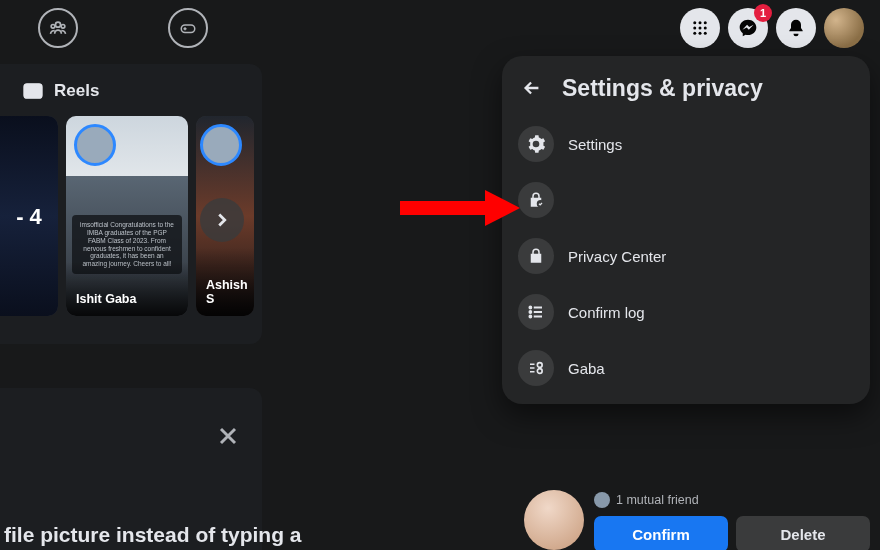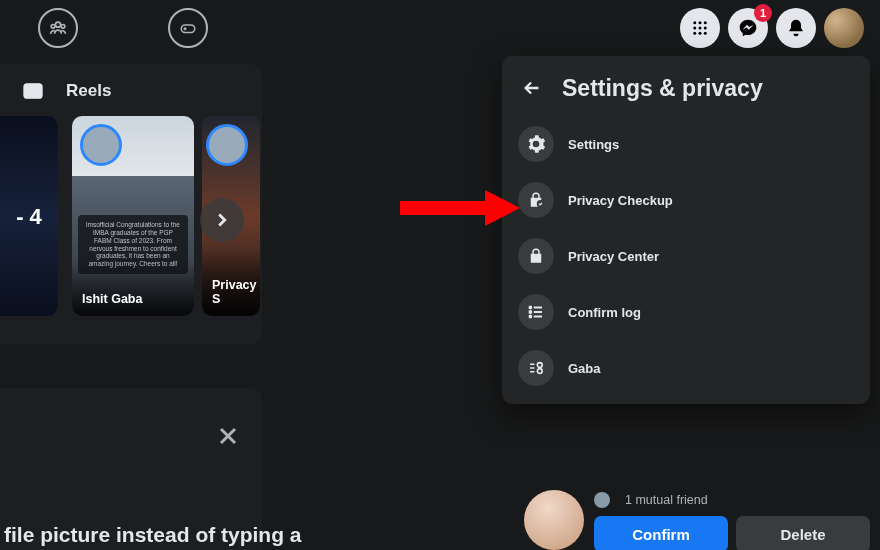--- a/index.html
+++ b/index.html
@@ -19,54 +19,54 @@
   .top-left{display:flex;align-items:center;gap:90px;margin-left:22px;}
   .outline-icon{width:36px;height:36px;border-radius:50%;border:2px solid #b0b3b8;display:flex;align-items:center;justify-content:center;color:#b0b3b8;}
   .top-right{display:flex;align-items:center;gap:8px;}
   .hb{width:40px;height:40px;border-radius:50%;background:#e4e6eb;display:flex;align-items:center;justify-content:center;color:#050505;position:relative;}
   .badge{position:absolute;top:-4px;right:-4px;background:#e41e3f;color:#fff;border-radius:50%;width:18px;height:18px;font-size:11px;font-weight:700;display:flex;align-items:center;justify-content:center;}
   .avatar{width:40px;height:40px;border-radius:50%;background:radial-gradient(circle at 30% 30%,#d2b48c,#8b6f47 70%);}
   svg{display:block;}
   
   .main{position:absolute;top:56px;left:0;right:0;bottom:0;}
   .reels-panel{position:absolute;left:0;top:8px;width:262px;background:#1c1e21;border-radius:0 12px 12px 0;padding:16px 0 12px 0;}
-  .reels-header{display:flex;align-items:center;gap:22px;padding:0 16px 14px 22px;}
+  .reels-header{display:flex;align-items:center;gap:10px;padding:0 16px 14px 22px;}
   .reels-header .label{font-size:17px;font-weight:700;color:var(--text);}
   .reels-row{display:flex;gap:8px;padding-left:0;position:relative;height:216px;}
   .card{position:relative;border-radius:10px;overflow:hidden;background:#303338;color:#fff;flex:0 0 auto;}
   .card.c0{width:58px;height:200px;border-radius:0 10px 10px 0;}
-  .card.c1{width:122px;height:200px;margin-left:6px;}
+  .card.c1{width:122px;height:200px;}
   .card.c2{width:58px;height:200px;}
   .card-img{position:absolute;inset:0;}
   .c0 .card-img{background:linear-gradient(180deg,#0a0f1d 0%,#16213b 50%,#0a0f1d 100%);}
   .c1 .card-img{background:linear-gradient(180deg,#cdd6de 0%,#e1e6ea 30%,#596673 30%,#2c3138 100%);}
   .c2 .card-img{background:linear-gradient(180deg,#21262e 0%,#6b3b2a 50%,#1a1516 100%);}
   .score{position:absolute;top:88px;left:0;right:0;text-align:center;font-weight:800;font-size:22px;color:#fff;}
   .card-text{position:absolute;left:0;right:0;bottom:0;padding:30px 10px 10px;background:linear-gradient(180deg,rgba(0,0,0,0) 0%,rgba(0,0,0,.85) 100%);font-size:12.5px;font-weight:700;}
   .card-avatar{position:absolute;top:8px;left:8px;width:36px;height:36px;border-radius:50%;border:3px solid var(--blue2);background:#9ab;}
   .mini-text{position:absolute;bottom:42px;left:6px;right:6px;background:#111418cc;padding:6px 6px;border-radius:4px;font-size:6.5px;line-height:1.2;color:#bcc2c9;text-align:center;}
   .nav-btn{position:absolute;right:18px;top:82px;width:44px;height:44px;border-radius:50%;background:#3a3b3ccc;display:flex;align-items:center;justify-content:center;color:#e4e6eb;}
   
   .close-panel{position:absolute;left:0;top:332px;width:262px;height:180px;background:#1c1e21;border-radius:0 12px 0 0;}
   .close-x{position:absolute;top:34px;right:20px;width:28px;height:28px;color:#b0b3b8;}
   
-  .dropdown{position:absolute;right:10px;top:0;width:352px;background:var(--panel);border-radius:10px;box-shadow:0 12px 28px rgba(0,0,0,.5);padding:8px;}
+  .dropdown{position:absolute;right:10px;top:0;width:352px;background:var(--panel);border-radius:20px;box-shadow:0 12px 28px rgba(0,0,0,.5);padding:8px;}
   .dd-header{display:flex;align-items:center;gap:14px;padding:8px 6px 12px 6px;}
   .back-btn{width:32px;height:32px;border-radius:50%;display:flex;align-items:center;justify-content:center;color:#e4e6eb;}
   .dd-title{font-size:23px;font-weight:800;}
   .dd-item{display:flex;align-items:center;gap:14px;padding:10px 8px;border-radius:8px;}
   .dd-icon{width:36px;height:36px;border-radius:50%;background:#3a3b3c;display:flex;align-items:center;justify-content:center;color:var(--text);}
-  .dd-label{font-size:13px;font-weight:700;}
+  .dd-label{font-size:15px;font-weight:400;}
   
   .arrow{position:absolute;left:400px;top:130px;color:#ff0000;pointer-events:none;}
   
   .friend-row{position:absolute;right:10px;top:446px;width:352px;display:flex;align-items:center;gap:10px;}
   .fr-av{width:60px;height:60px;border-radius:50%;background:radial-gradient(circle at 40% 30%,#f0d8c8,#c79a7a);margin-left:6px;margin-top:-14px;}
   .fr-meta{display:flex;flex-direction:column;gap:8px;flex:1;}
-  .fr-mutual{display:flex;align-items:center;gap:15px;font-size:12.5px;color:var(--muted);margin-top:-10px;}
+  .fr-mutual{display:flex;align-items:center;gap:6px;font-size:12.5px;color:var(--muted);margin-top:-10px;}
   .fr-mutual .mini-av{width:16px;height:16px;border-radius:50%;background:#8899aa;}
   .fr-btns{display:flex;gap:8px;}
   .btn{flex:1;height:36px;border-radius:7px;border:none;font-weight:700;font-size:15px;display:flex;align-items:center;justify-content:center;}
   .btn.primary{background:var(--blue);color:#fff;}
   .btn.secondary{background:#3a3b3c;color:var(--text);}
   
   .cutoff{position:absolute;left:4px;bottom:3px;font-size:21px;font-weight:700;color:var(--text);}
 </style>
 </head>
 <body>
@@ -138,21 +138,21 @@
       <div class="card c1">
         <div class="card-img"></div>
         <div class="card-avatar"></div>
         <div class="mini-text">imsofficial Congratulations to the IMBA graduates of the PGP FABM Class of 2023.
 From nervous freshmen to confident graduates, it has been an amazing journey. Cheers to all!</div>
         <div class="card-text">Ishit Gaba</div>
       </div>
       <div class="card c2">
         <div class="card-img"></div>
         <div class="card-avatar" style="left:4px"></div>
-        <div class="card-text">Privacy S</div>
+        <div class="card-text">Ashish S</div>
       </div>
       <div class="nav-btn">
         <svg width="22" height="22" viewBox="0 0 24 24" fill="none" stroke="currentColor" stroke-width="3">
             <path d="M9 6l6 6-6 6"></path>
           </svg>
       </div>
     </div>
   </div>
 
   <div class="close-panel">
@@ -197,21 +197,20 @@
     </div>
 
     <div class="dd-item">
       <div class="dd-icon">
         <svg width="18" height="18" viewBox="0 0 24 24" fill="currentColor">
             <path d="M17 9V7a5 5 0 0 0-10 0v2H5v12h14V9h-2zM9 7a3 3 0 1 1 6 0v2H9V7z"></path>
             <circle cx="18" cy="17" r="5" fill="#3a3b3c"></circle>
             <path d="M16 17l1.5 1.5L20 16" stroke="#e4e6eb" stroke-width="1.8" fill="none"></path>
           </svg>
       </div>
-      <div class="dd-label">Privacy Checkup</div>
     </div>
 
     <div class="dd-item">
       <div class="dd-icon">
         <svg width="18" height="18" viewBox="0 0 24 24" fill="currentColor">
             <path d="M17 9V7a5 5 0 0 0-10 0v2H5v12h14V9h-2zM9 7a3 3 0 1 1 6 0v2H9V7z"></path>
           </svg>
       </div>
       <div class="dd-label">Privacy Center</div>
     </div>

